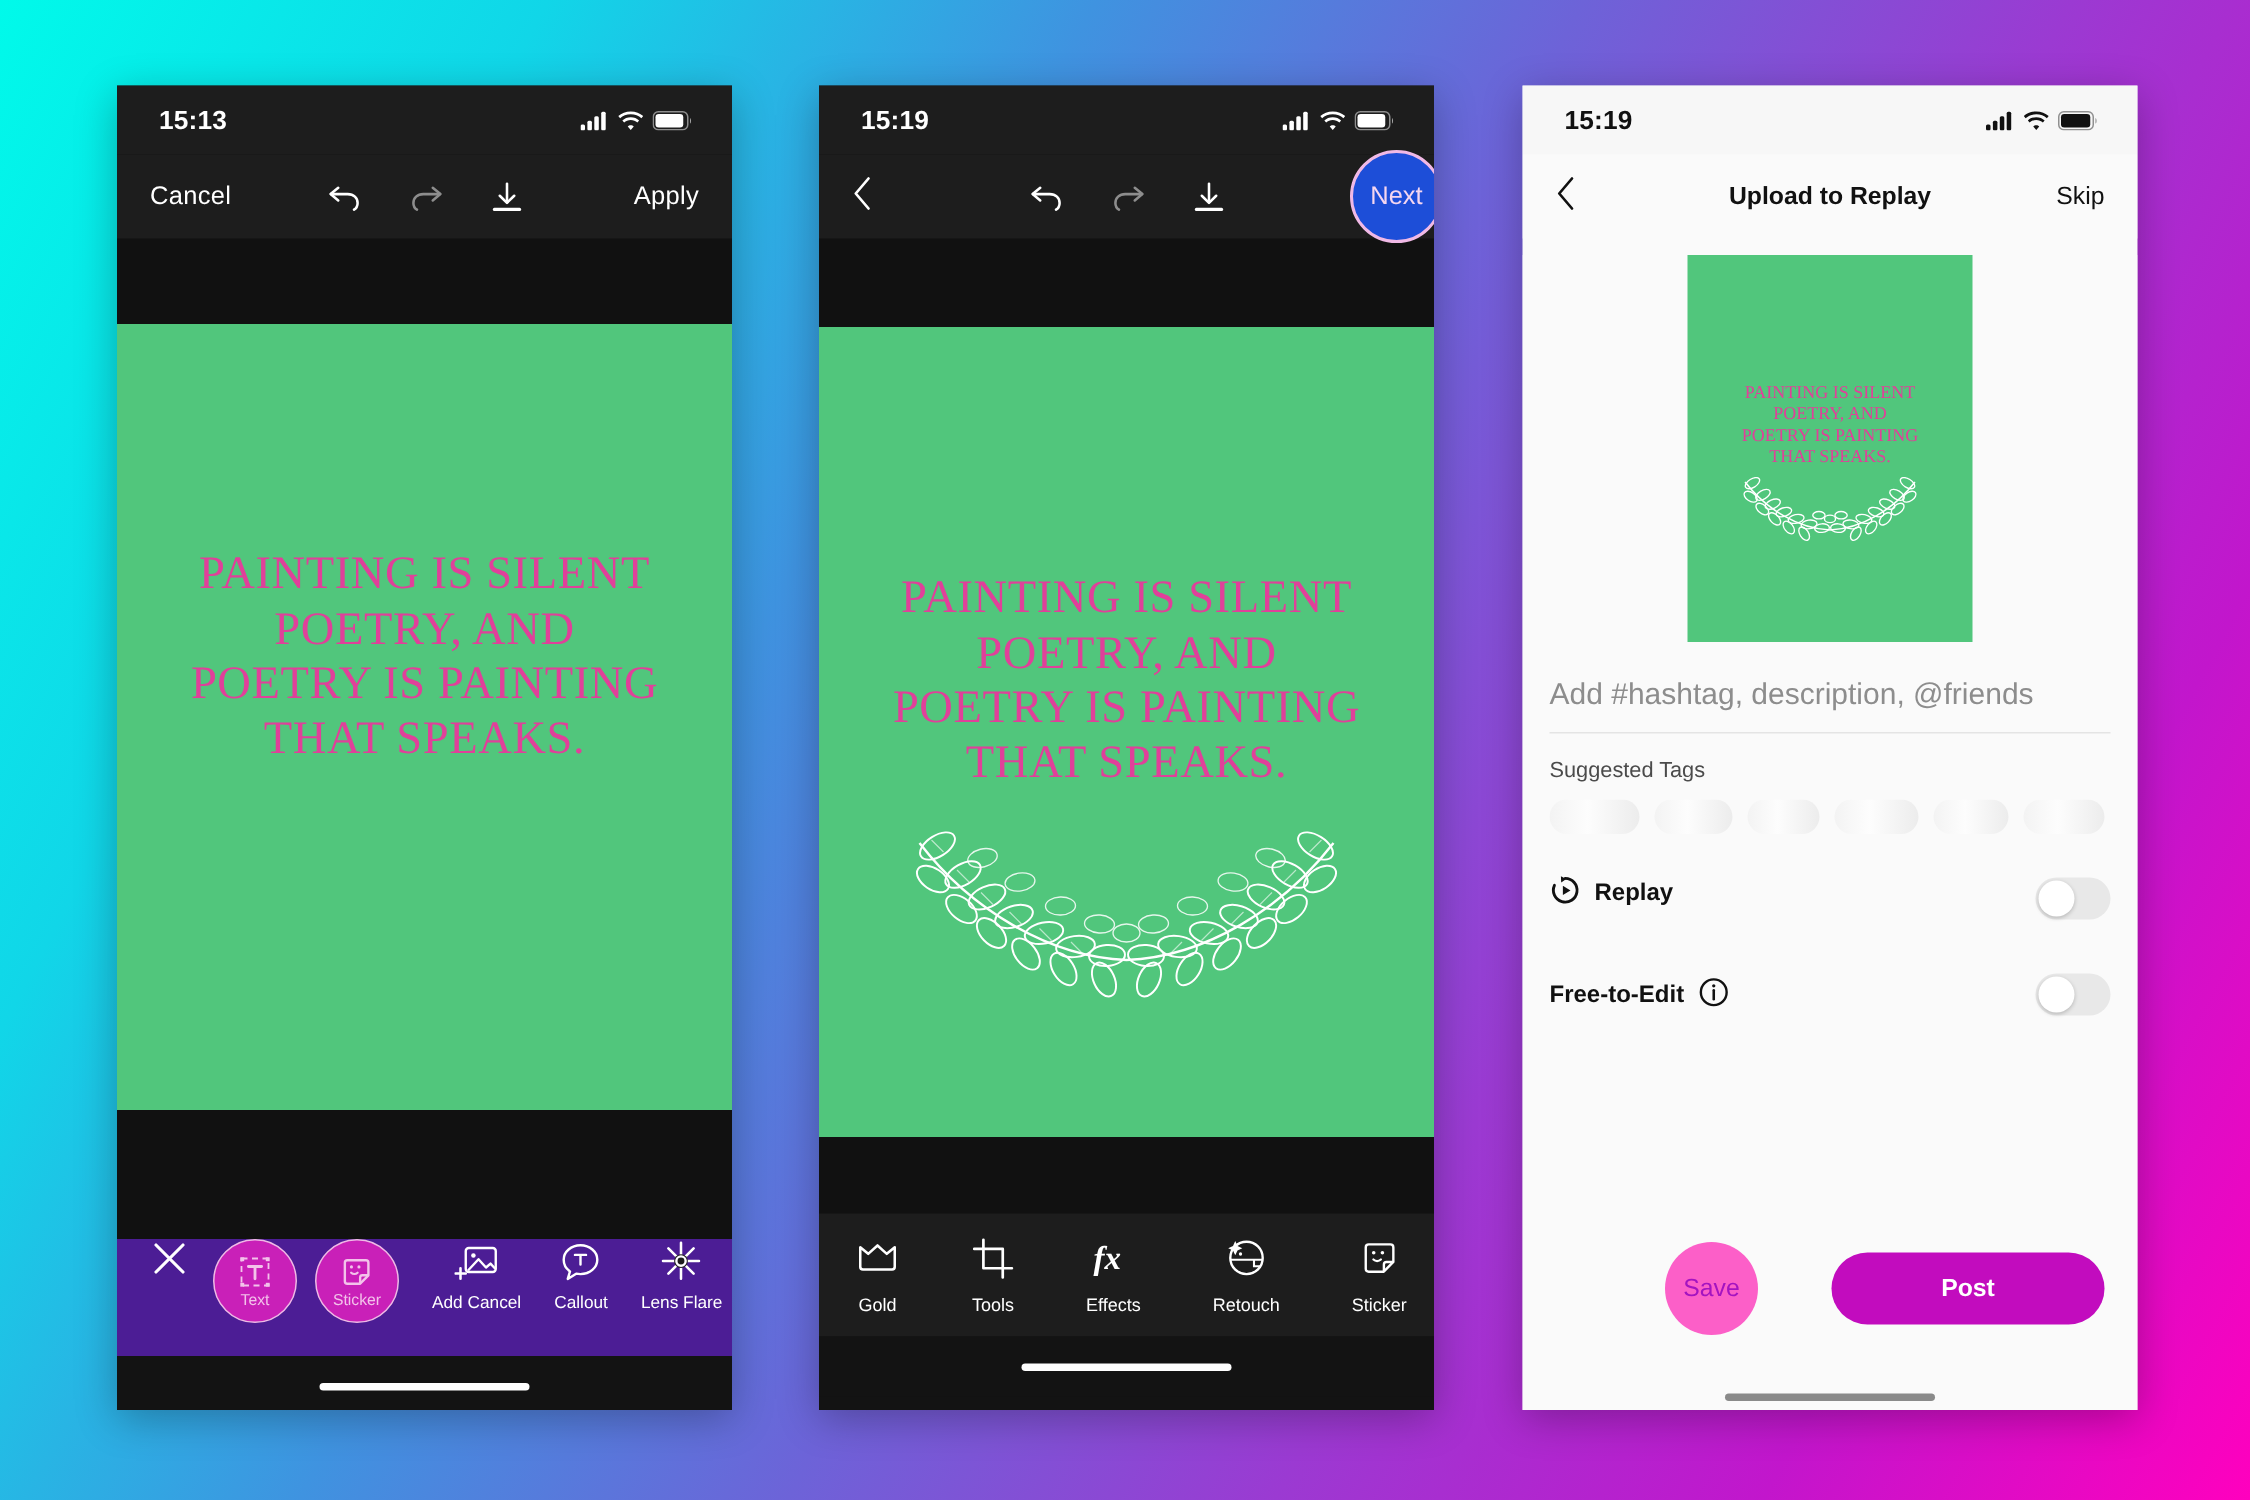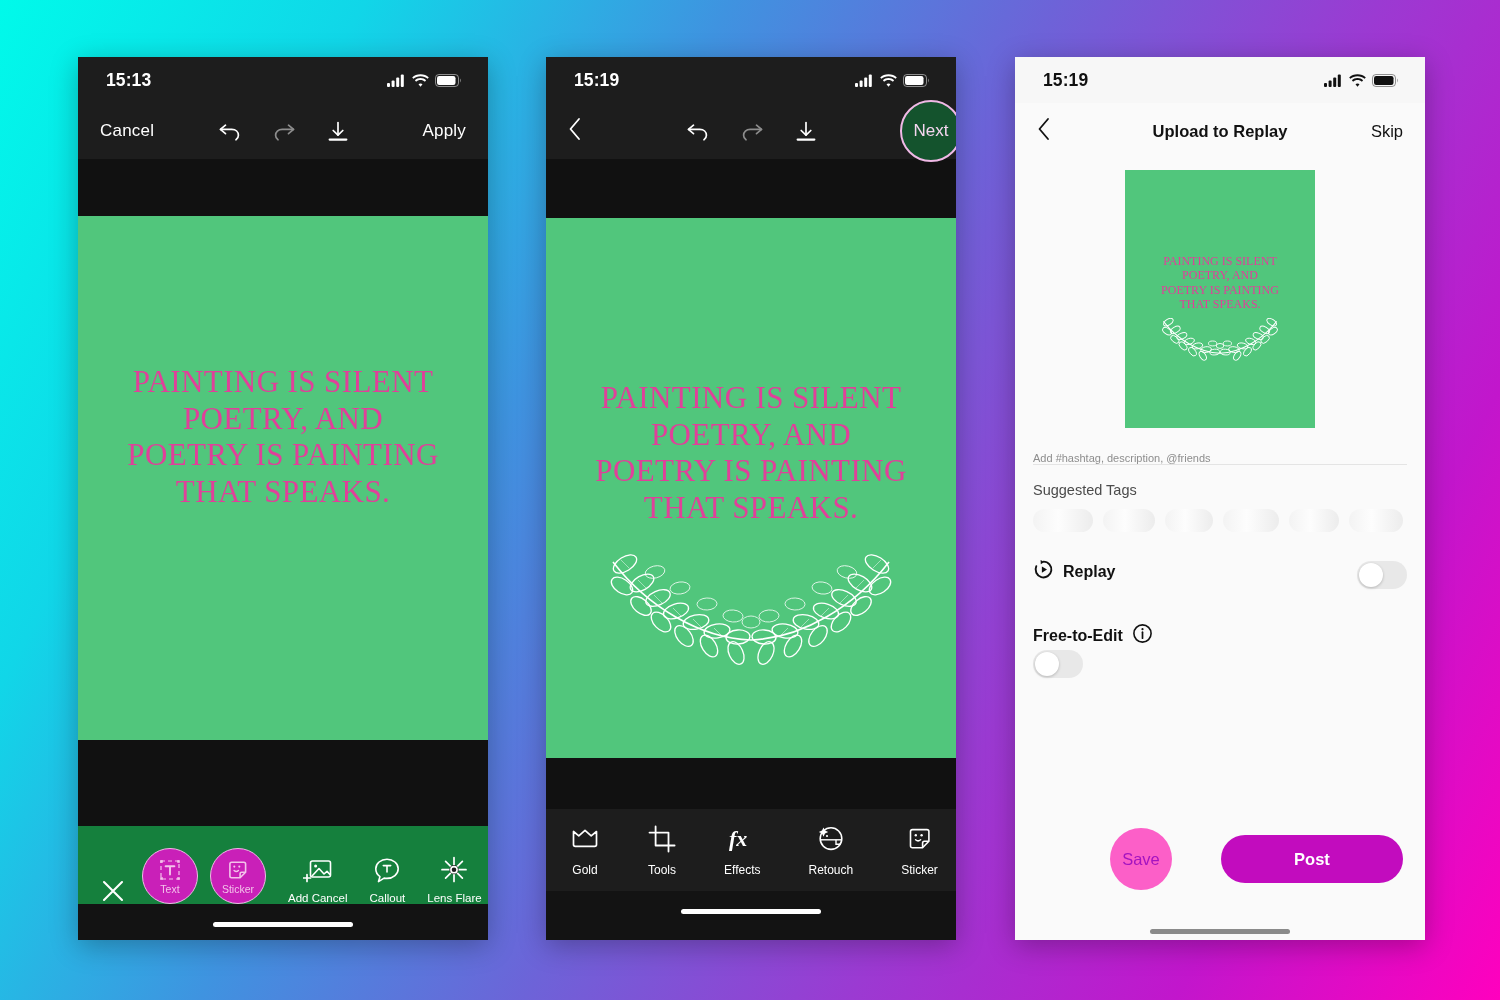--- a/index.html
+++ b/index.html
@@ -95,21 +95,21 @@
   .editbar .center-tools .tool { line-height: 0; }
 
   .next-pill {
     position: absolute;
     right: -6px;
     top: 50%;
     transform: translateY(-50%);
     width: 62px;
     height: 62px;
     border-radius: 50%;
-    background: #14532d;
+    background: #1d4ed8;
     border: 2px solid #f0b9e6;
     display: flex;
     align-items: center;
     justify-content: center;
     color: #f5d6f0;
     font-size: 17px;
   }
 
   
   .letterbox {
@@ -148,23 +148,23 @@
     left: 50%;
     transform: translateX(-50%);
     top: 336px;
     width: 312px;
     height: 112px;
   }
 
   
   .toolbar1 {
     height: 78px;
-    background: #15803d;
-    display: flex;
-    align-items: flex-end;
+    background: #4c1d95;
+    display: flex;
+    align-items: flex-start;
     padding: 0 14px 0 22px;
     gap: 0;
   }
   .close-x { width: 30px; line-height: 0; flex: 0 0 auto; }
   .chip {
     width: 56px; height: 56px;
     border-radius: 50%;
     background: #c920b8;
     border: 1.5px solid #f0b9e6;
     display: flex;
@@ -274,22 +274,23 @@
     position: absolute;
     left: 50%;
     transform: translateX(-50%);
     top: 148px;
     width: 128px;
     height: 46px;
   }
 
   .caption-field {
     margin-top: 24px;
+    padding-bottom: 13px;
     border-bottom: 1px solid #e4e4e4;
-    font-size: 11px;
+    font-size: 20px;
     color: #8d8d8d;
   }
 
   .sect-label {
     margin-top: 17px;
     font-size: 14.5px;
     color: #4b4b4b;
   }
 
   .tagrow {
@@ -340,21 +341,21 @@
   }
   .toggle .knob {
     position: absolute;
     left: 2px; top: 2px;
     width: 24px; height: 24px;
     border-radius: 50%;
     background: #fff;
     box-shadow: 0 1px 3px rgba(0,0,0,.22);
   }
 
-  .row-opt.fte { margin-top: 34px; align-items: flex-start; flex-direction: column; }
+  .row-opt.fte { margin-top: 34px; align-items: flex-end; }
 
   .p3footer {
     position: absolute;
     left: 16px; right: 0;
     bottom: 0;
     height: 104px;
     display: flex;
     align-items: center;
     padding: 0 22px;
   }

